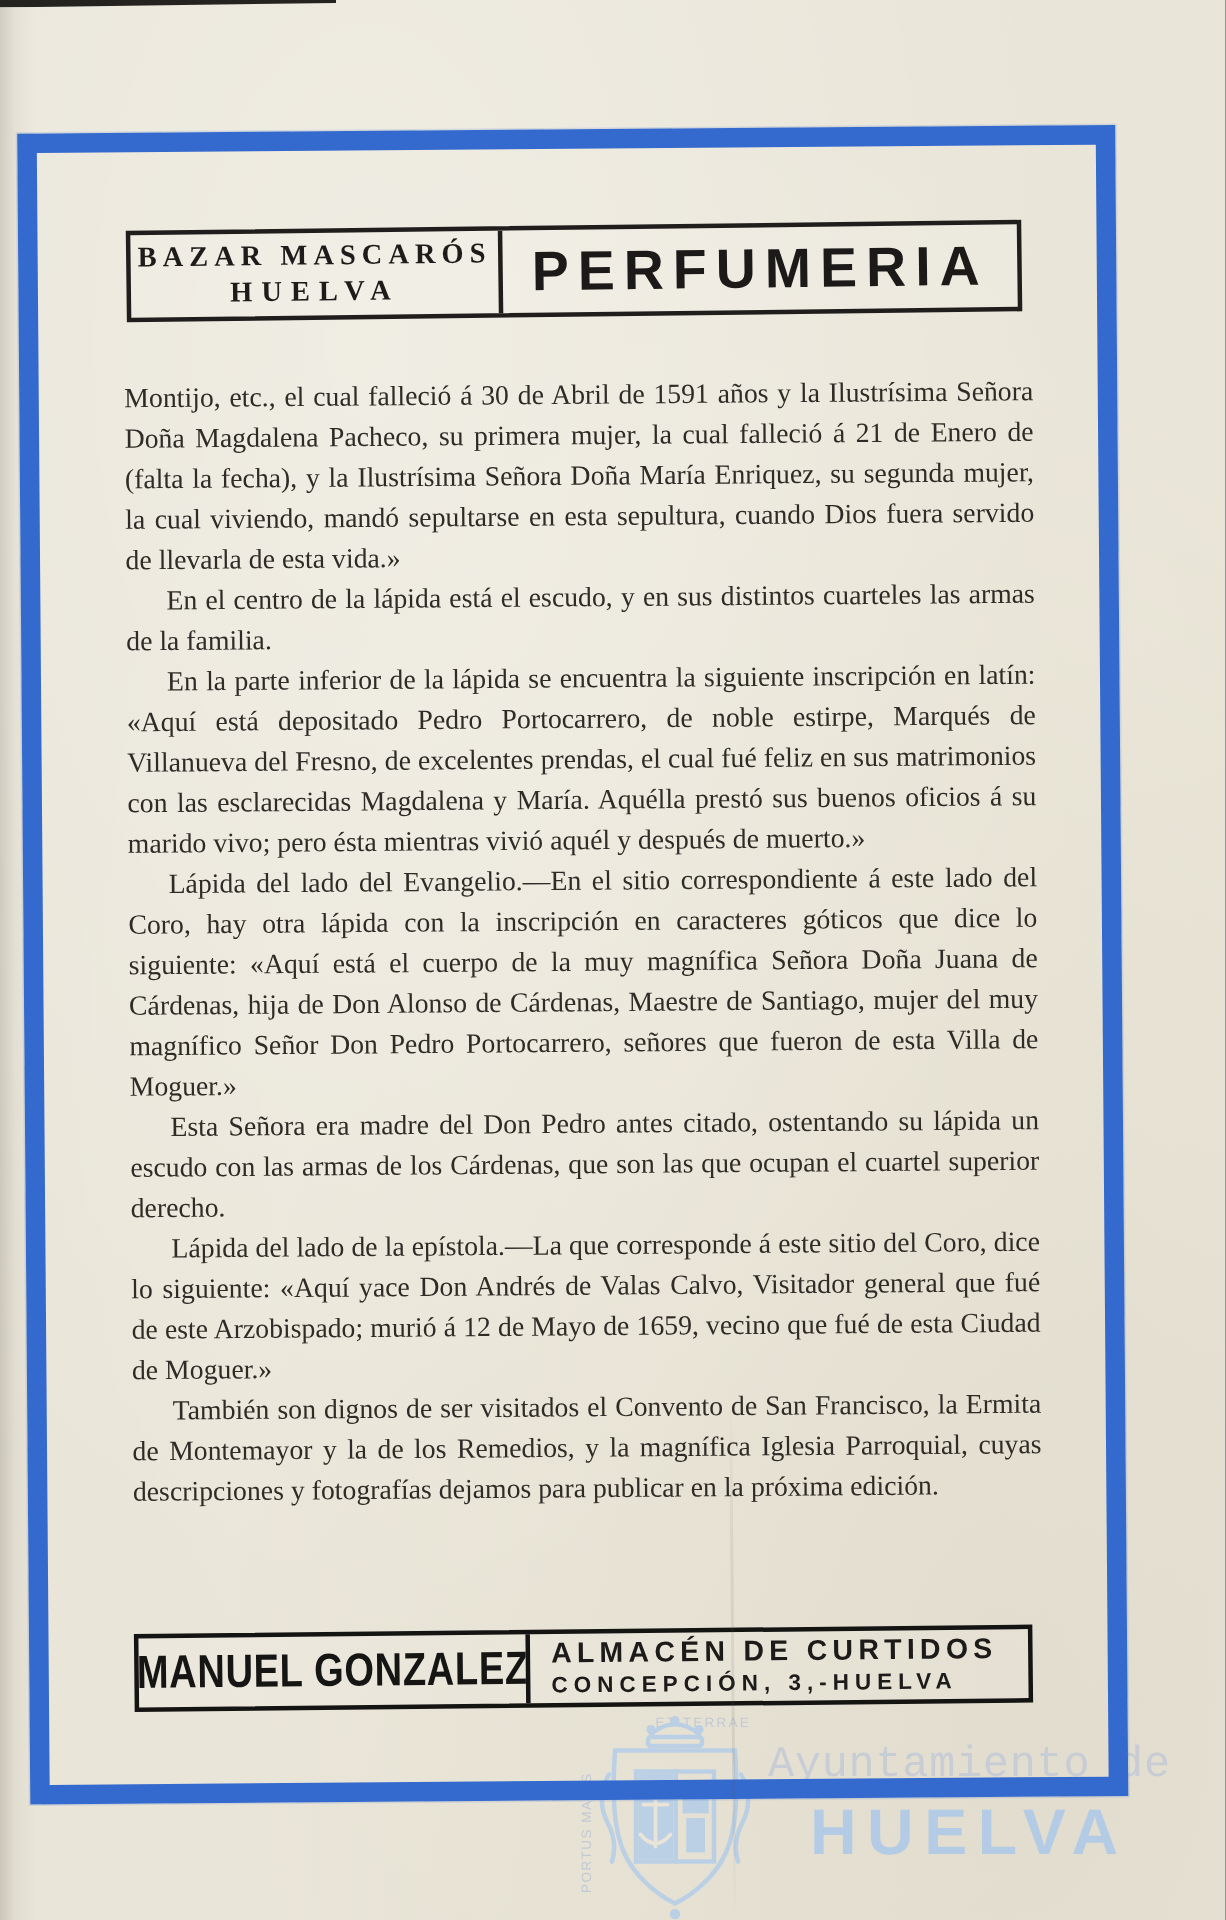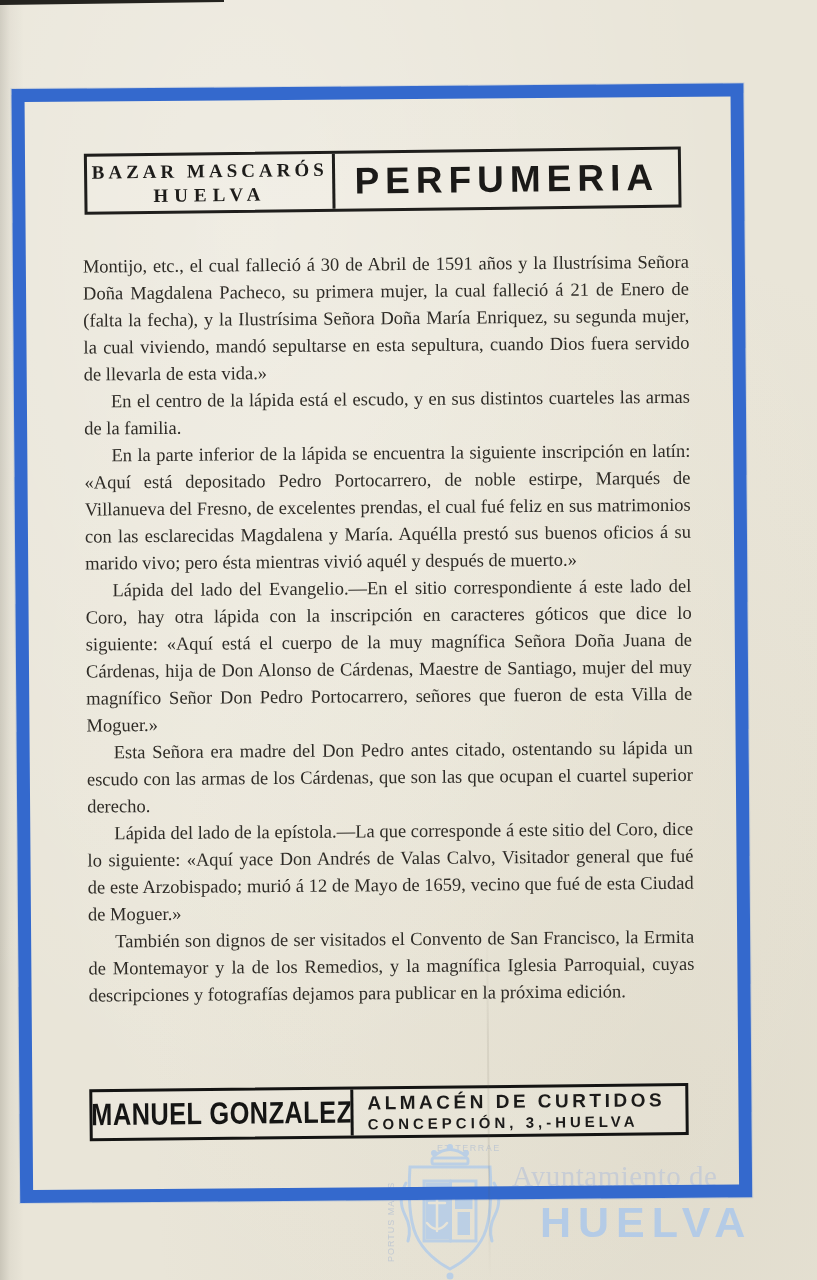--- a/index.html
+++ b/index.html
@@ -14,21 +14,21 @@
       radial-gradient(ellipse at 55% 55%, rgba(255,252,240,0.18), transparent 70%),
       linear-gradient(90deg, rgba(108,103,90,0.25) 0px, rgba(108,103,90,0.07) 10px, rgba(108,103,90,0) 24px),
       #e9e5d8;
     font-family:"Liberation Serif","DejaVu Serif",serif;
   }
 
   
   .wm-layer{position:absolute;inset:0;z-index:1;}
   .wm-ayto{
     position:absolute;left:512px;top:1160px;
-    font-family:Liberation Serif, serif;
+    font-family:Liberation Mono, monospace;
     font-size:29px;letter-spacing:0.5px;color:#c8cdd5;white-space:nowrap;
   }
   .wm-huelva{
     position:absolute;left:540px;top:1198px;
     font-family:"Liberation Sans",sans-serif;
     font-weight:700;font-size:43px;letter-spacing:7px;color:#b4cbe6;white-space:nowrap;
   }
   .wm-shield{position:absolute;left:394px;top:1139px;opacity:0.95;}
   .wm-motto-top{
     position:absolute;left:437px;top:1143px;

